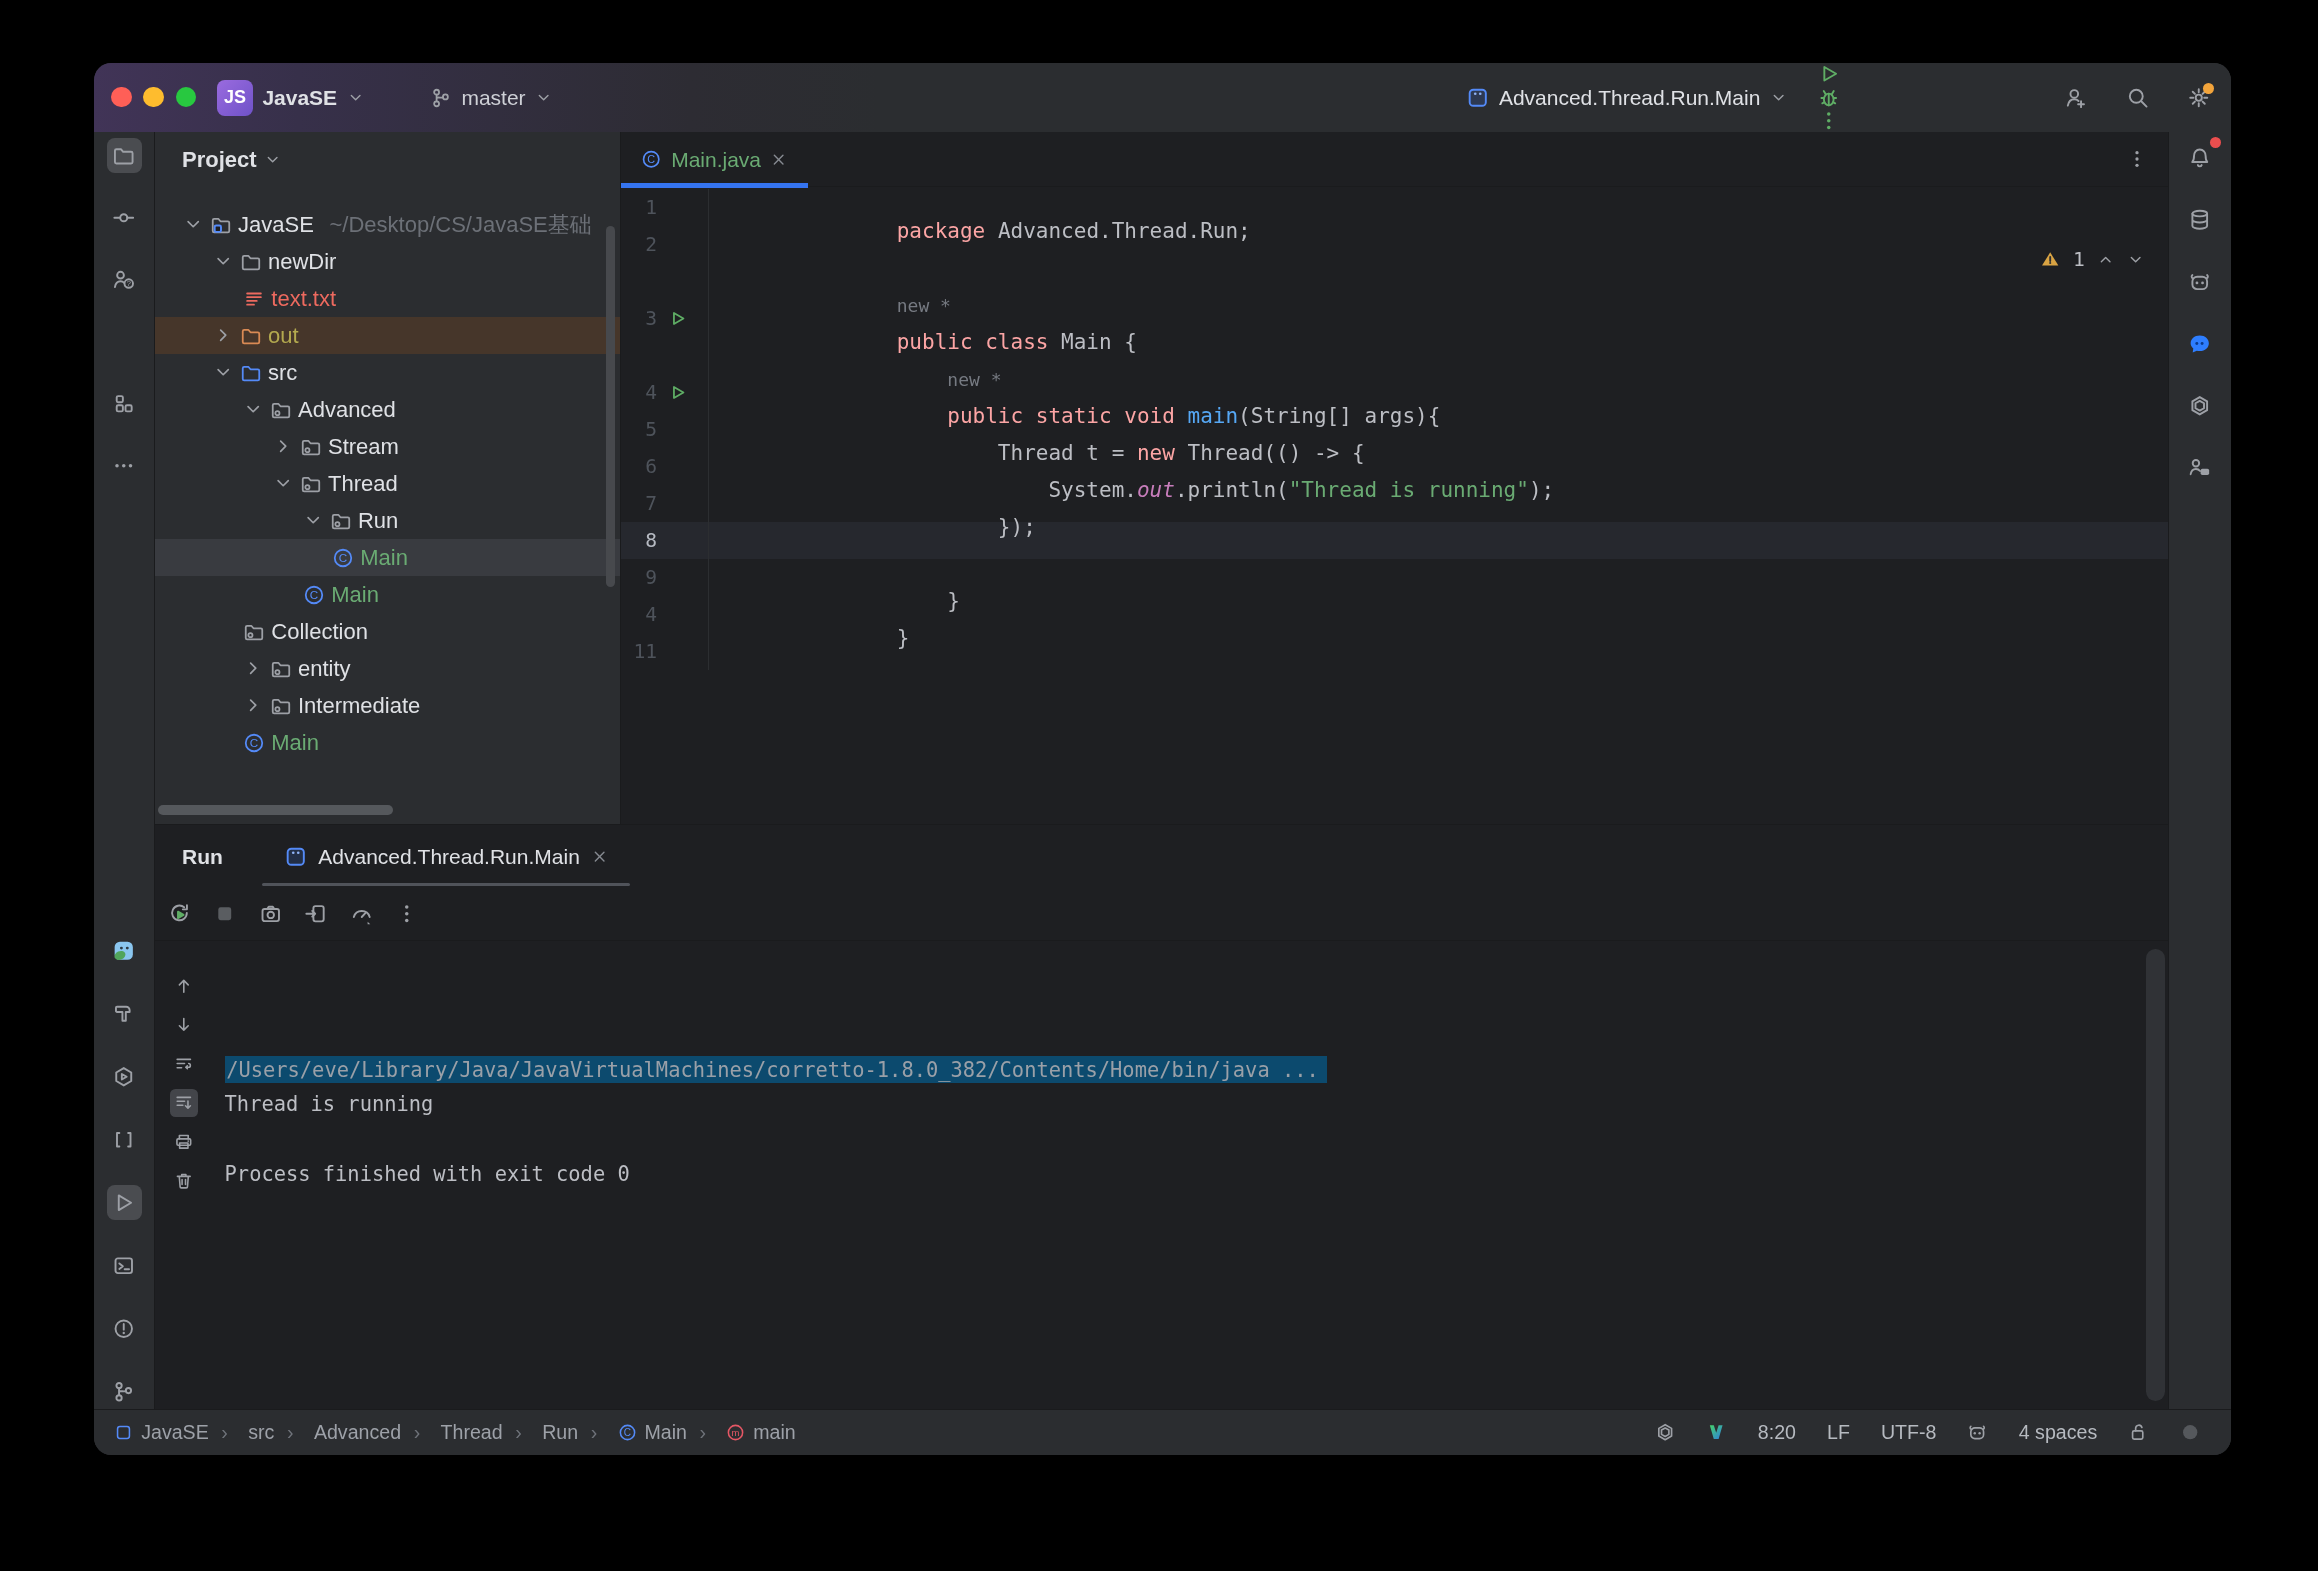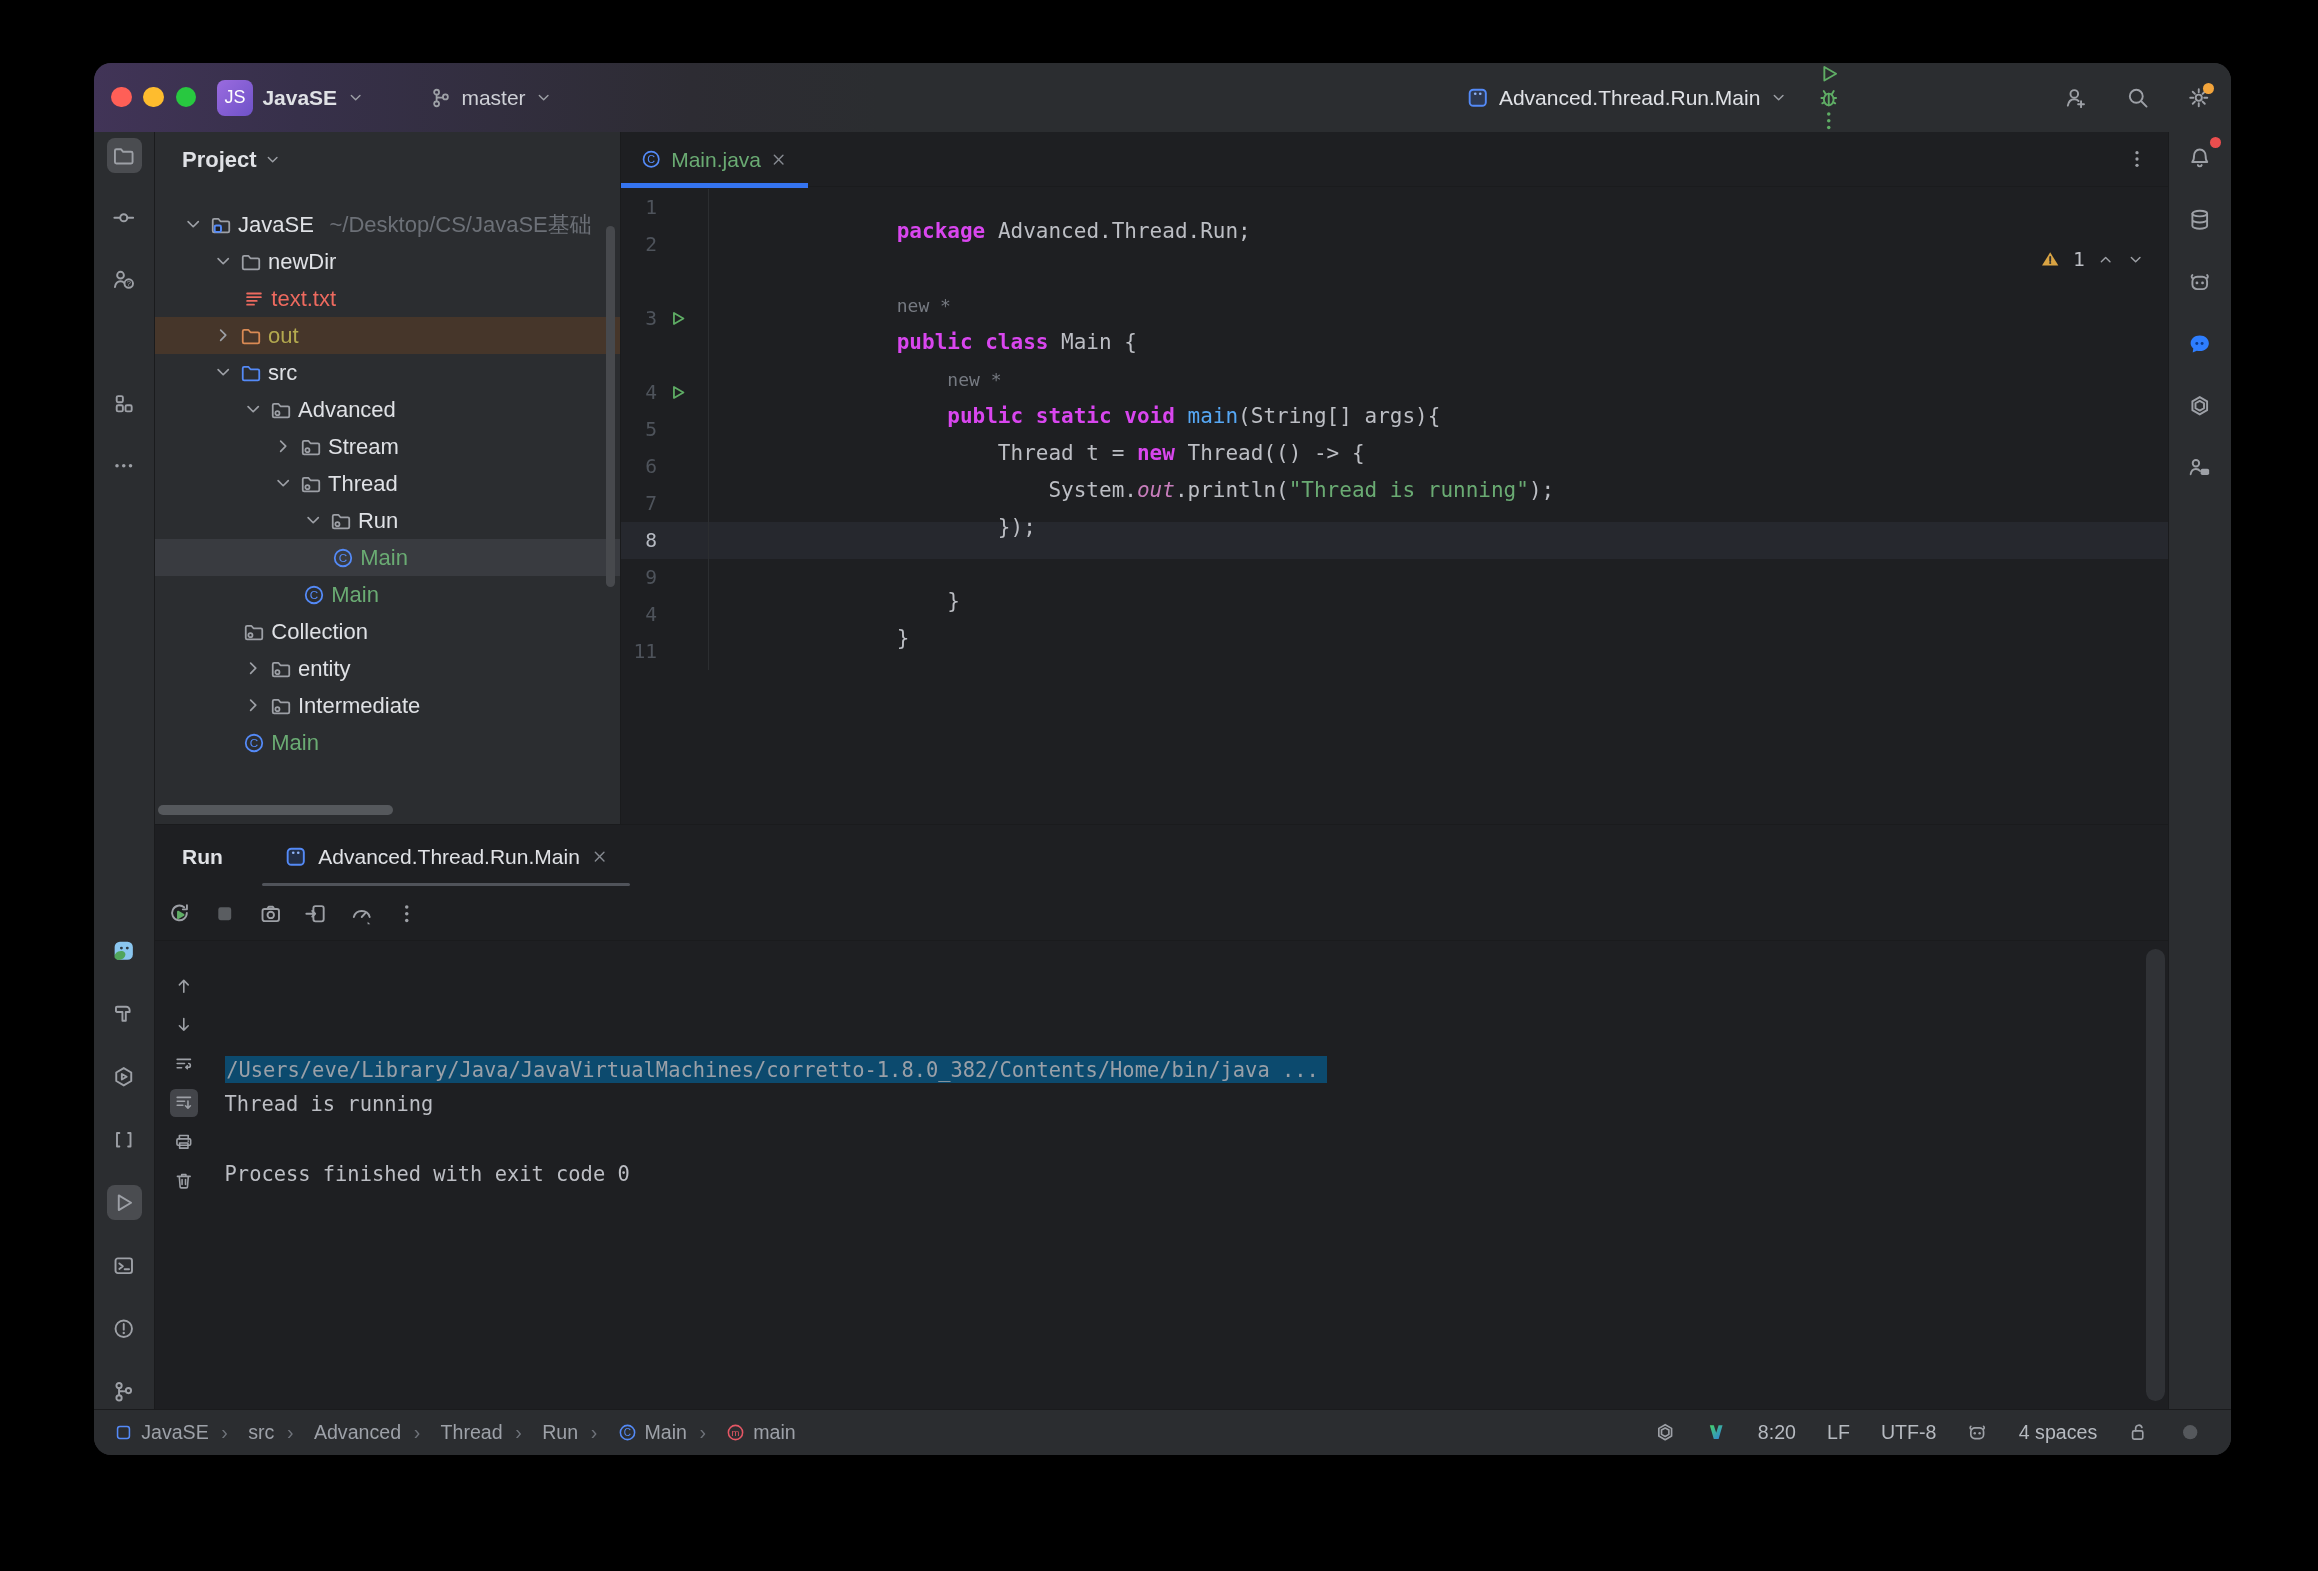--- a/index.html
+++ b/index.html
@@ -12,21 +12,21 @@
   #window { position:absolute; left:94px; top:63px; width:2137px; height:1392px; background:#2b2d30; border-radius:17.3px; overflow:hidden; }
 
   
   #titlebar { position:absolute; left:0; top:0; width:100%; height:69px;
     background:linear-gradient(90deg, #413457 0px, #37304a 204px, #2d2c33 597px, #2b2d30 785px); }
   .lights { position:absolute; left:17.3px; top:24px; display:flex; gap:11.8px; }
   .light { width:20.4px; height:20.4px; border-radius:50%; }
   .l-close{ background:#ff5f57; } .l-min{ background:#febc2e; } .l-zoom{ background:#28c840; }
   .tb-widget { position:absolute; top:0; height:69px; display:flex; align-items:center; gap:9.4px; color:#dfe1e5; font-size:21px; }
   #proj-widget { left:123px; font-weight:700; }
-  .js-logo { width:36px; height:36px; border-radius:7.8px; background:linear-gradient(135deg,#9a6bdf,#6f52c8); color:#fff; font-size:18px; font-weight:400; display:flex; align-items:center; justify-content:center; }
+  .js-logo { width:36px; height:36px; border-radius:7.8px; background:linear-gradient(135deg,#9a6bdf,#6f52c8); color:#fff; font-size:18px; font-weight:700; display:flex; align-items:center; justify-content:center; }
   #branch-widget { left:336px; font-weight:400; color:#ced0d6; }
   .chev20 { width:17.3px; height:17.3px; color:#9da0a6; } .ic26{width:20.4px;height:20.4px;} .ic28{width:22px;height:22px;} .ic30{width:23.5px;height:23.5px;}
   #run-widget { left:1372px; }
   #run-widget .sep-gap { width:11px; }
   .green { color:#5fad65; }
   #tb-right { position:absolute; right:20.4px; top:0; height:69px; display:flex; align-items:center; gap:38px; color:#ced0d6; }
   .badge { position:relative; }
   .badge::after { content:""; position:absolute; width:11px; height:11px; border-radius:50%; top:-2.4px; right:-3.1px; }
   .badge.orange::after { background:#f2a43b; }
   .badge.red::after { background:#eb4e4e; }
@@ -68,21 +68,21 @@
   #tab-kebab { position:absolute; right:20.4px; top:15.7px; width:22px; height:22px; color:#9da0a6; }
   #code { position:relative; padding-top:1.6px; font-family:"DejaVu Sans Mono", monospace; font-size:21px; }
   .crow { height:37px; display:flex; align-items:center; }
   .crow.active { background:#26282e; }
   .gut { width:88px; align-self:stretch; display:flex; align-items:center; border-right:0.8px solid #2c2e31; flex:0 0 88px; }
   .gnum { width:36px; text-align:right; font-size:19.6px; color:#4e535b; }
   .crow.active .gnum { color:#b6bac2; }
   .gico { width:39px; padding-left:11px; height:20.4px; display:flex; align-items:center; }
   .gico .ic { width:19px; height:19px; color:#5fad65; }
   .cseg { padding-left:36px; white-space:pre; }
-  .kw{color:#d946ef;font-weight:bold;} .pl{color:#bcbec4;} .mth{color:#56a8f5;} .str{color:#6aab73;} .fld{color:#c77dbb;font-style:italic;} .cmt{color:#7a7e85;font-style:italic;}
+  .kw{color:#fca5a5;} .pl{color:#bcbec4;} .mth{color:#56a8f5;} .str{color:#6aab73;} .fld{color:#c77dbb;font-style:italic;} .cmt{color:#7a7e85;font-style:italic;}
   .hint{color:#767a82;font-size:18px;}
   .caret{display:inline-block;width:2.4px;height:27px;background:#d6d8dd;vertical-align:middle;}
   #warnbox { position:absolute; top:61px; right:23.5px; display:flex; align-items:center; gap:12.6px; font-size:19.6px; color:#bcbec4; }
   #warnbox .ic { width:20.4px; height:20.4px; }
   #warnbox .wchev { width:17.3px; height:17.3px; color:#9da0a6; }
 
   
   #runpanel { position:absolute; left:61px; top:761px; width:2013px; height:585px; background:#1e1f22; border-top:0.8px solid #1a1b1d; }
   #rhead { position:relative; height:63px; display:flex; align-items:center; padding-left:27px; }
   #rhead .rtitle { font-size:21px; font-weight:700; color:#dfe1e5; margin-right:39px; }

